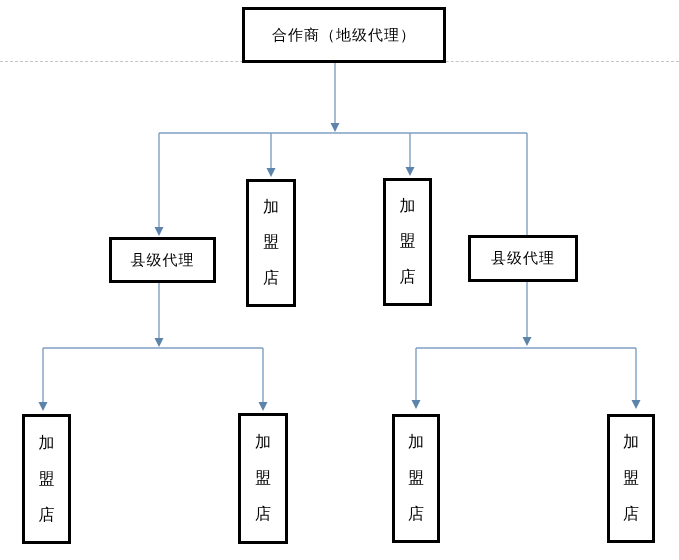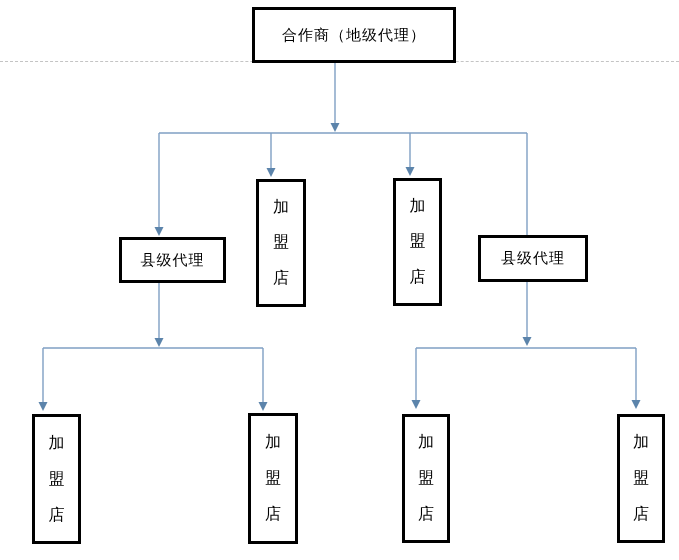--- a/index.html
+++ b/index.html
@@ -42,21 +42,20 @@
   .node {
     position: absolute;
     box-sizing: border-box;
     background: #ffffff;
     border: 3px solid var(--box-border, #000000);
     display: flex;
     align-items: center;
     justify-content: center;
     color: #000000;
     z-index: 2;
-    margin-left: 10px;
   }
   .node .hlabel {
     font-size: 15px;
     letter-spacing: 1px;
     white-space: nowrap;
   }
   .node .vlabel {
     display: flex;
     flex-direction: column;
     justify-content: space-around;

